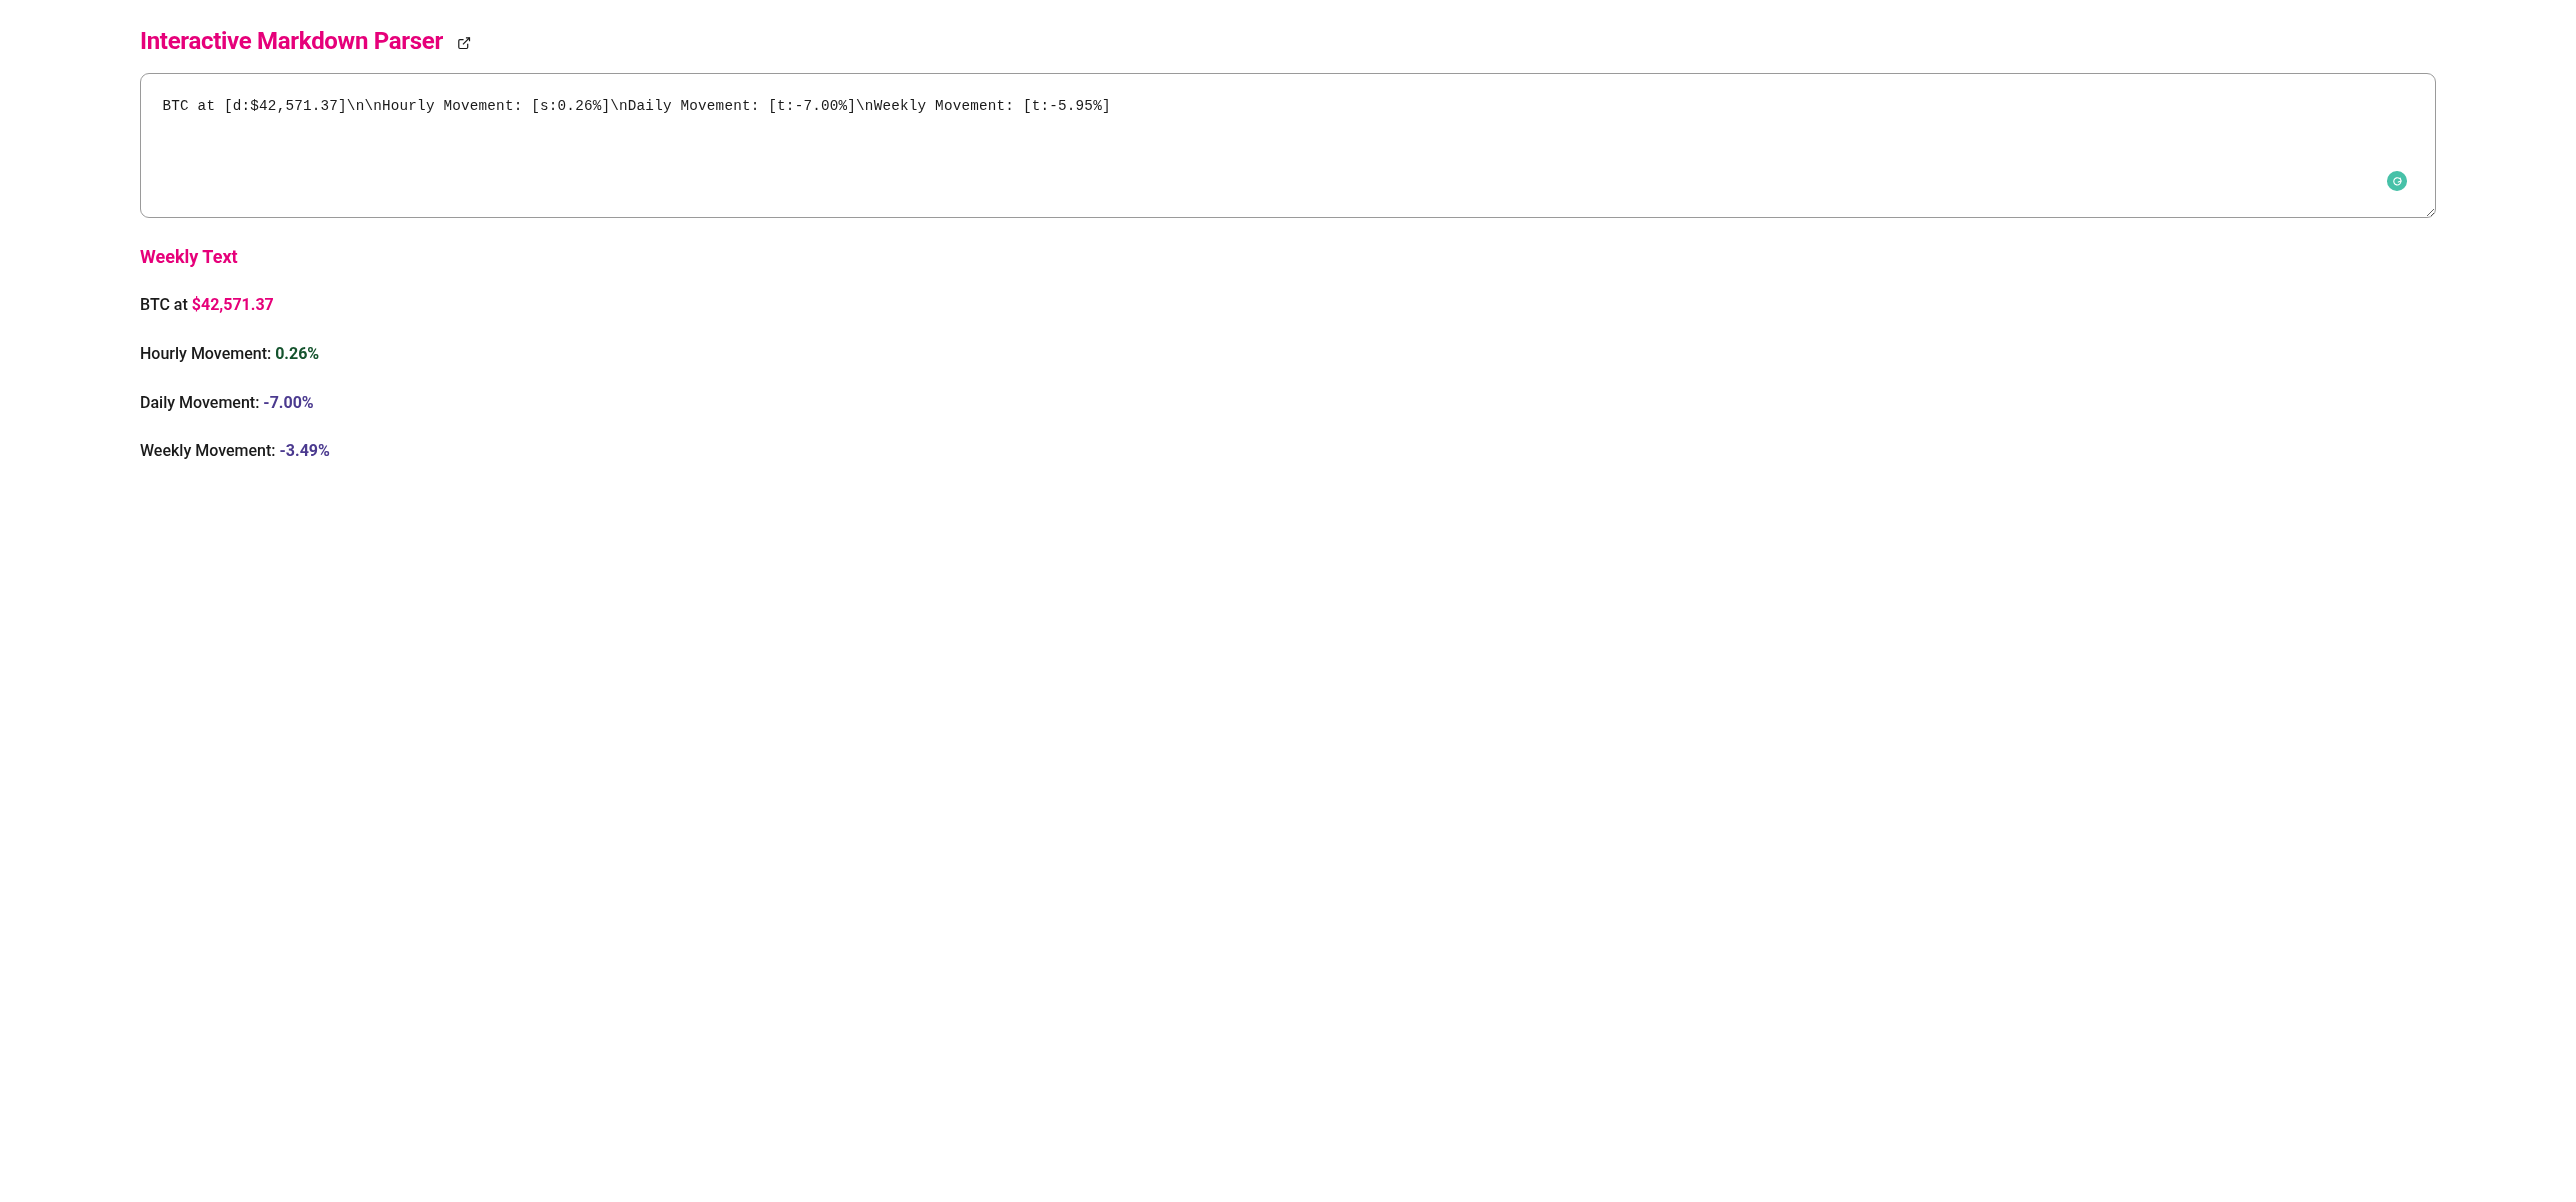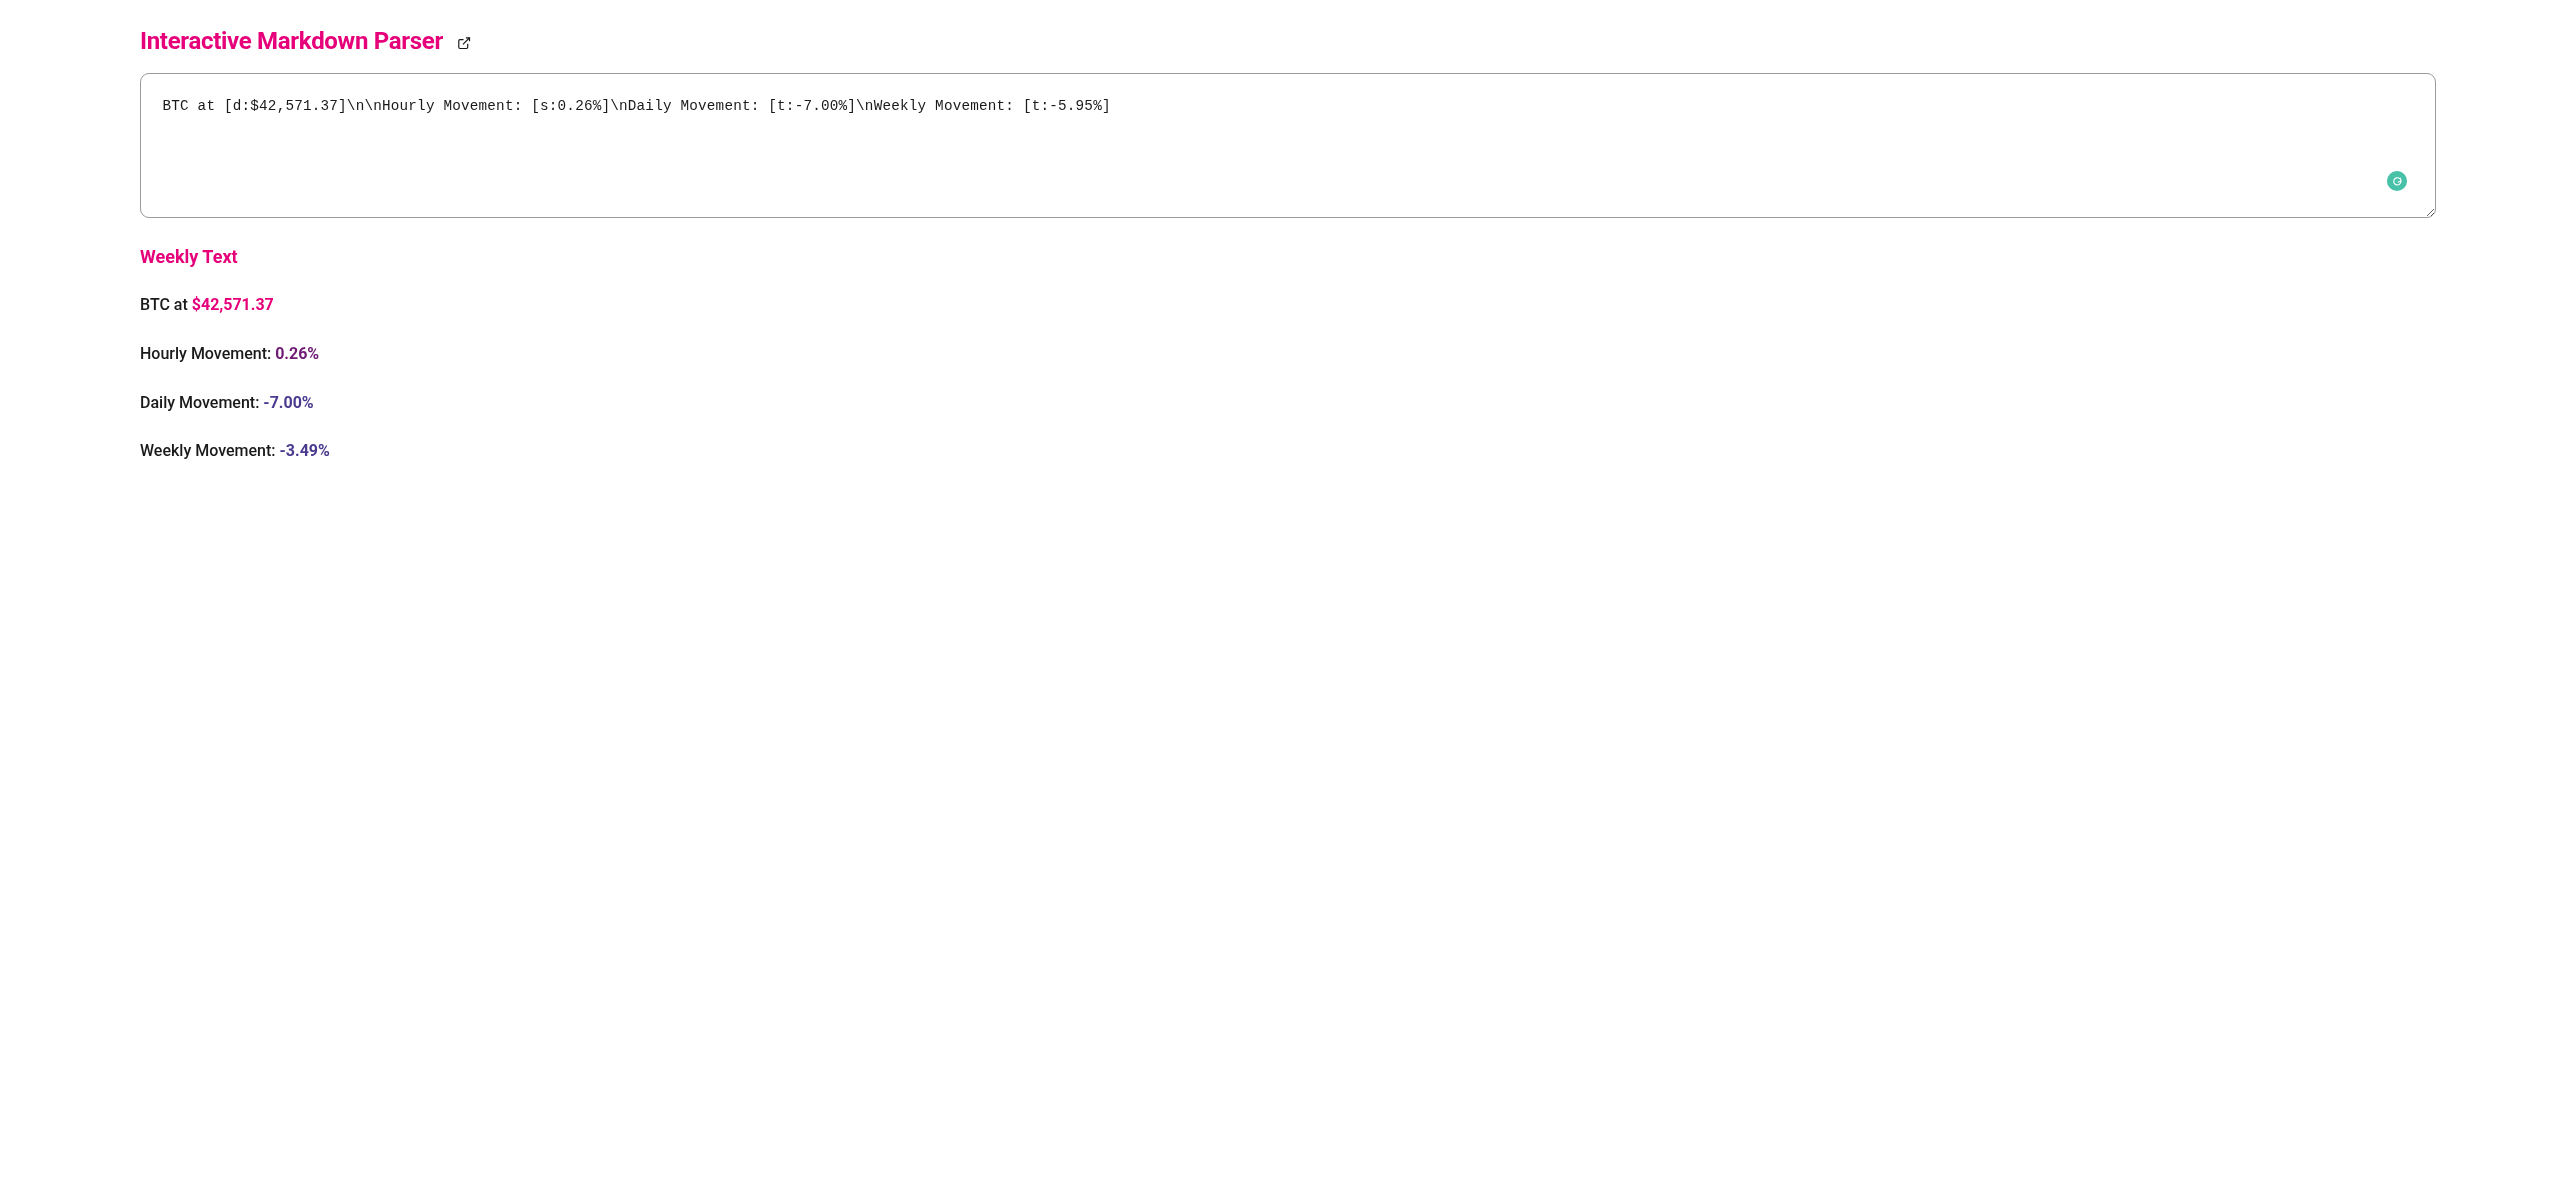--- a/index.html
+++ b/index.html
@@ -89,21 +89,21 @@
       margin-top: 28px;
     }
     .parsed-block .para1 {
       margin-bottom: 16px;
     }
     .val-d {
       color: #e6007a;
       font-weight: 700;
     }
     .val-s {
-      color: #701a75;
+      color: #14532d;
       font-weight: 700;
     }
     .val-t {
       color: #4b3a8f;
       font-weight: 700;
     }
   </style>
 </head>
 <body>
 

